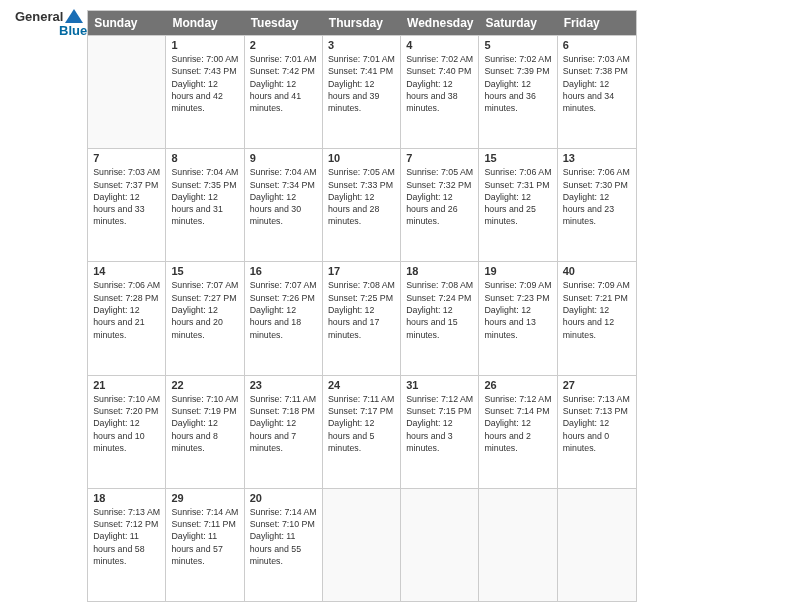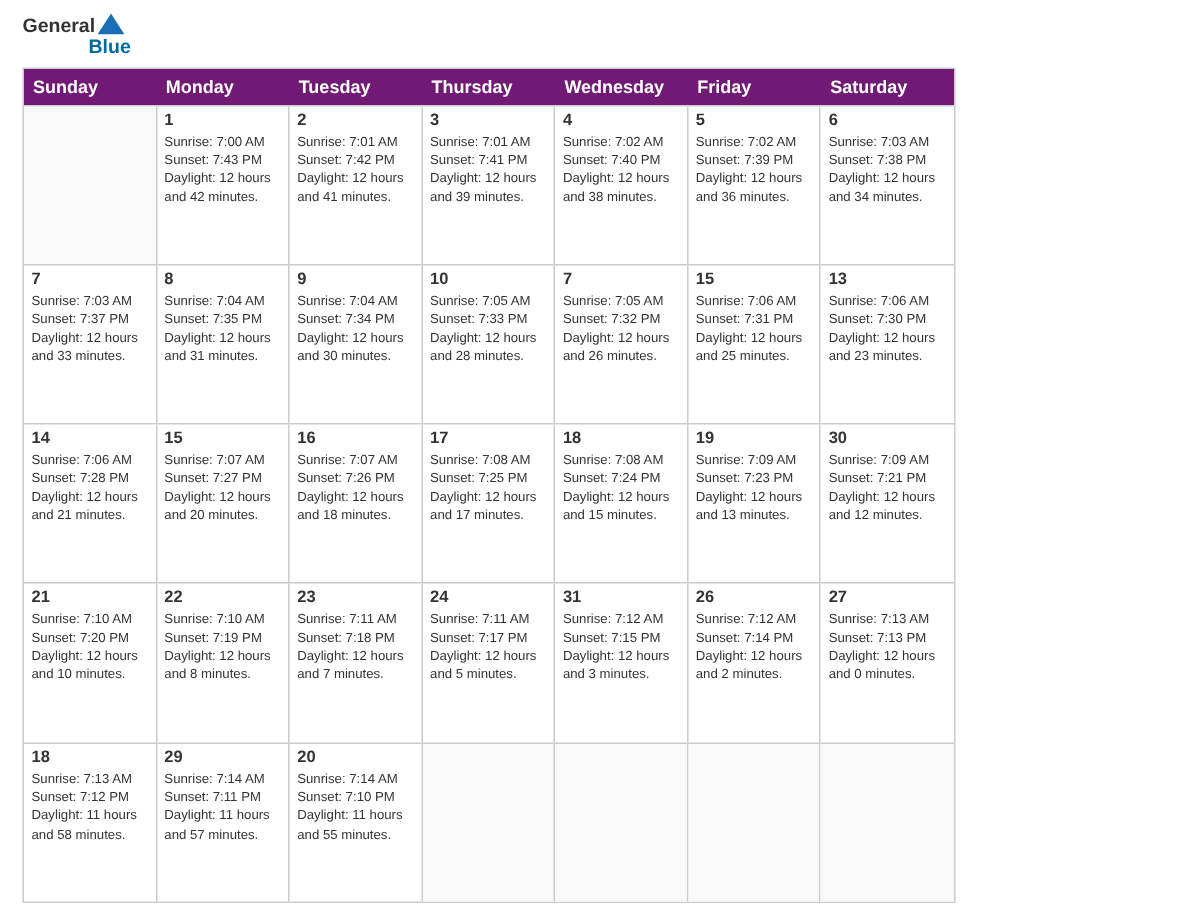--- a/index.html
+++ b/index.html
@@ -8,21 +8,20 @@
       height: 612px;
       font-family: Arial, sans-serif;
       background: #fff;
       overflow: hidden;
     }
     .page {
       width: 652px;
       height: 612px;
       padding: 10px 15px;
       display: flex;
-      flex-direction: column;
       justify-content: flex-end;
     }
     .header {
       display: flex;
       justify-content: space-between;
       align-items: flex-start;
       margin-bottom: 6px;
     }
     .logo {
       display: flex;
@@ -54,21 +53,21 @@
     }
     .calendar {
       flex: 1;
       display: flex;
       flex-direction: column;
       border: 1px solid #ccc;
     }
     .cal-header {
       display: grid;
       grid-template-columns: repeat(7, 1fr);
-      background: #701a75;
+      background: #737373;
     }
     .cal-header-cell {
       color: #fff;
       font-size: 12px;
       font-weight: bold;
       padding: 5px 6px;
       text-align: left;
     }
     .cal-body {
       flex: 1;
@@ -128,22 +127,22 @@
   </div>
 
   <div class="calendar">
     <div class="cal-header">
 
     <div class="cal-header-cell">Sunday</div>
         <div class="cal-header-cell">Monday</div>
         <div class="cal-header-cell">Tuesday</div>
         <div class="cal-header-cell">Thursday</div>
         <div class="cal-header-cell">Wednesday</div>
+        <div class="cal-header-cell">Saturday</div>
         <div class="cal-header-cell">Friday</div>
-        <div class="cal-header-cell">Saturday</div>
       </div>
     <div class="cal-body">
 
     <div class="cal-row">
           <div class="cal-cell empty"></div>
           <div class="cal-cell">
             <span class="day-num">1</span>
           <div class="cell-info">
             Sunrise: 7:00 AM<br>Sunset: 7:43 PM<br>Daylight: 12 hours and 42 minutes.
           </div>
@@ -254,21 +253,21 @@
             Sunrise: 7:08 AM<br>Sunset: 7:24 PM<br>Daylight: 12 hours and 15 minutes.
           </div>
           </div>
           <div class="cal-cell">
             <span class="day-num">19</span>
           <div class="cell-info">
             Sunrise: 7:09 AM<br>Sunset: 7:23 PM<br>Daylight: 12 hours and 13 minutes.
           </div>
           </div>
           <div class="cal-cell">
-            <span class="day-num">30</span>
+            <span class="day-num">40</span>
           <div class="cell-info">
             Sunrise: 7:09 AM<br>Sunset: 7:21 PM<br>Daylight: 12 hours and 12 minutes.
           </div>
           </div>
         </div>
         <div class="cal-row">
           <div class="cal-cell">
             <span class="day-num">21</span>
           <div class="cell-info">
             Sunrise: 7:10 AM<br>Sunset: 7:20 PM<br>Daylight: 12 hours and 10 minutes.

